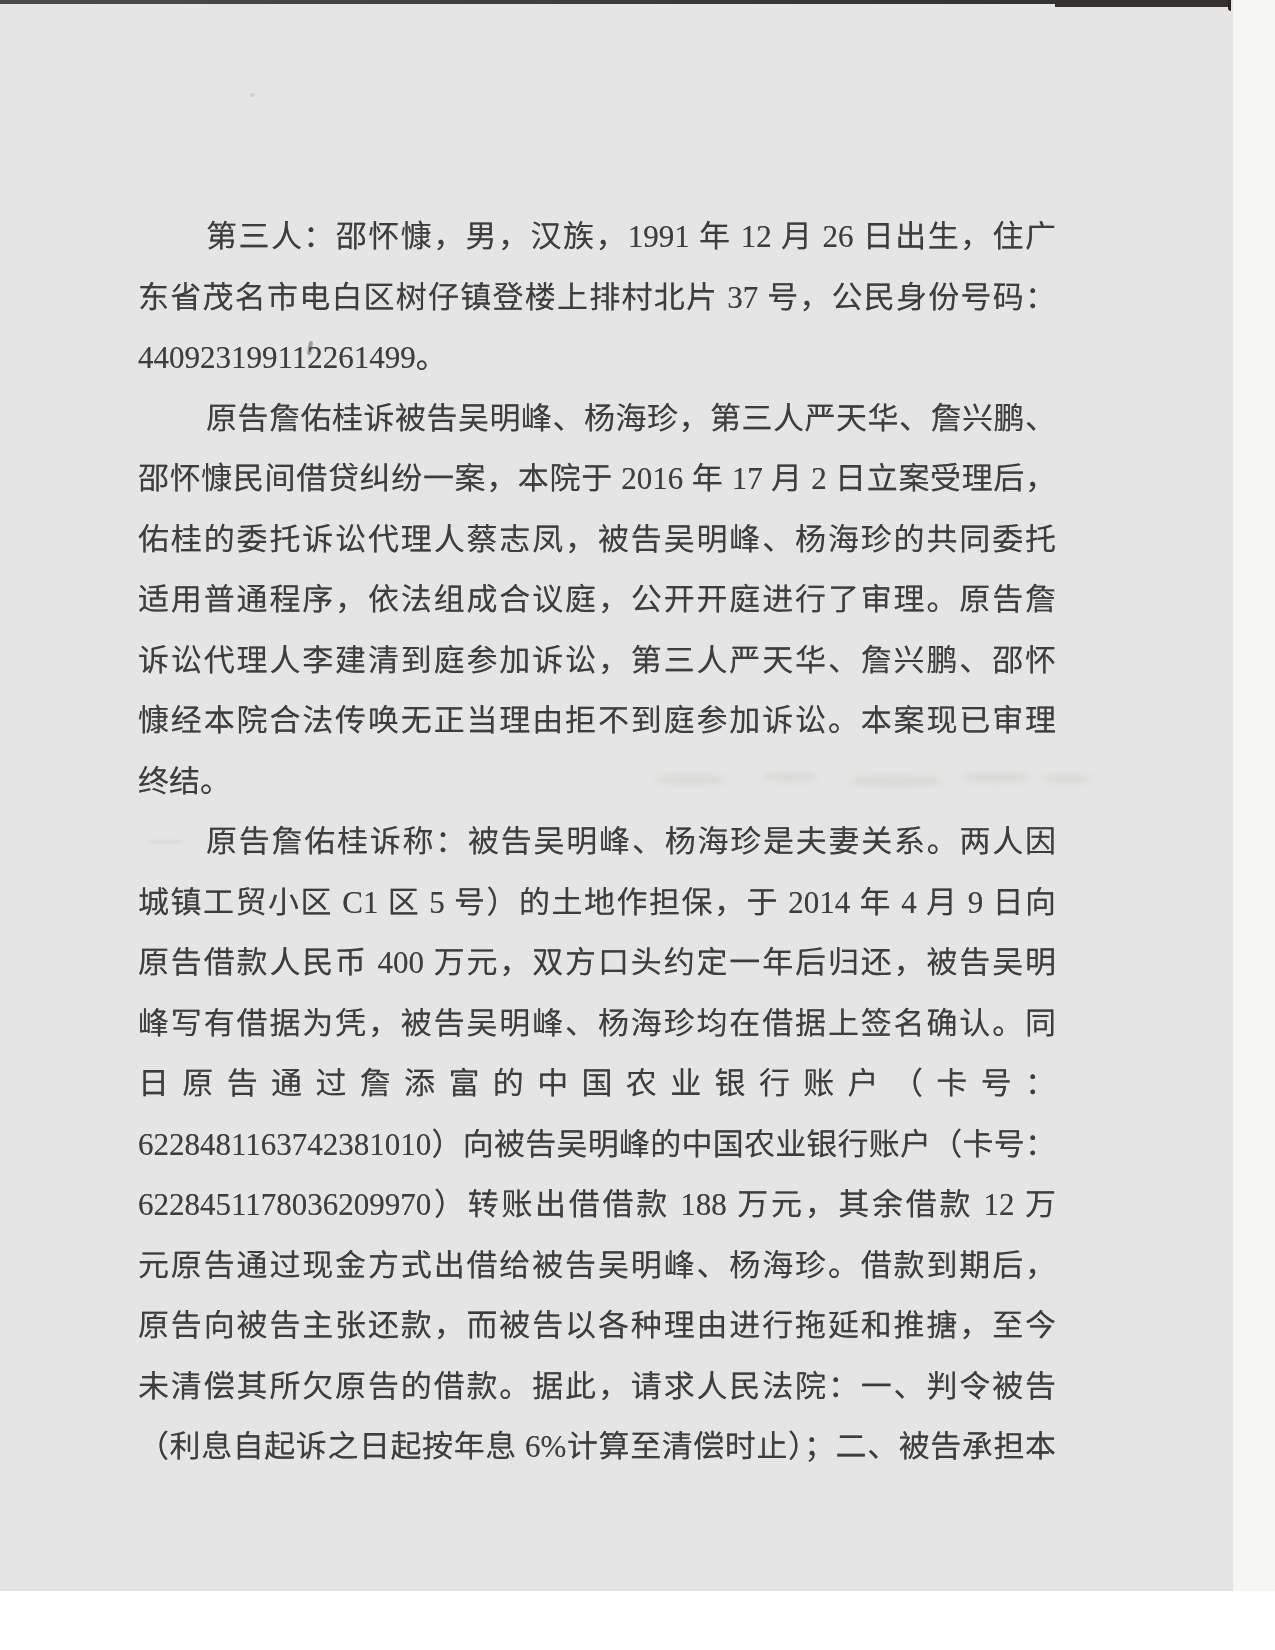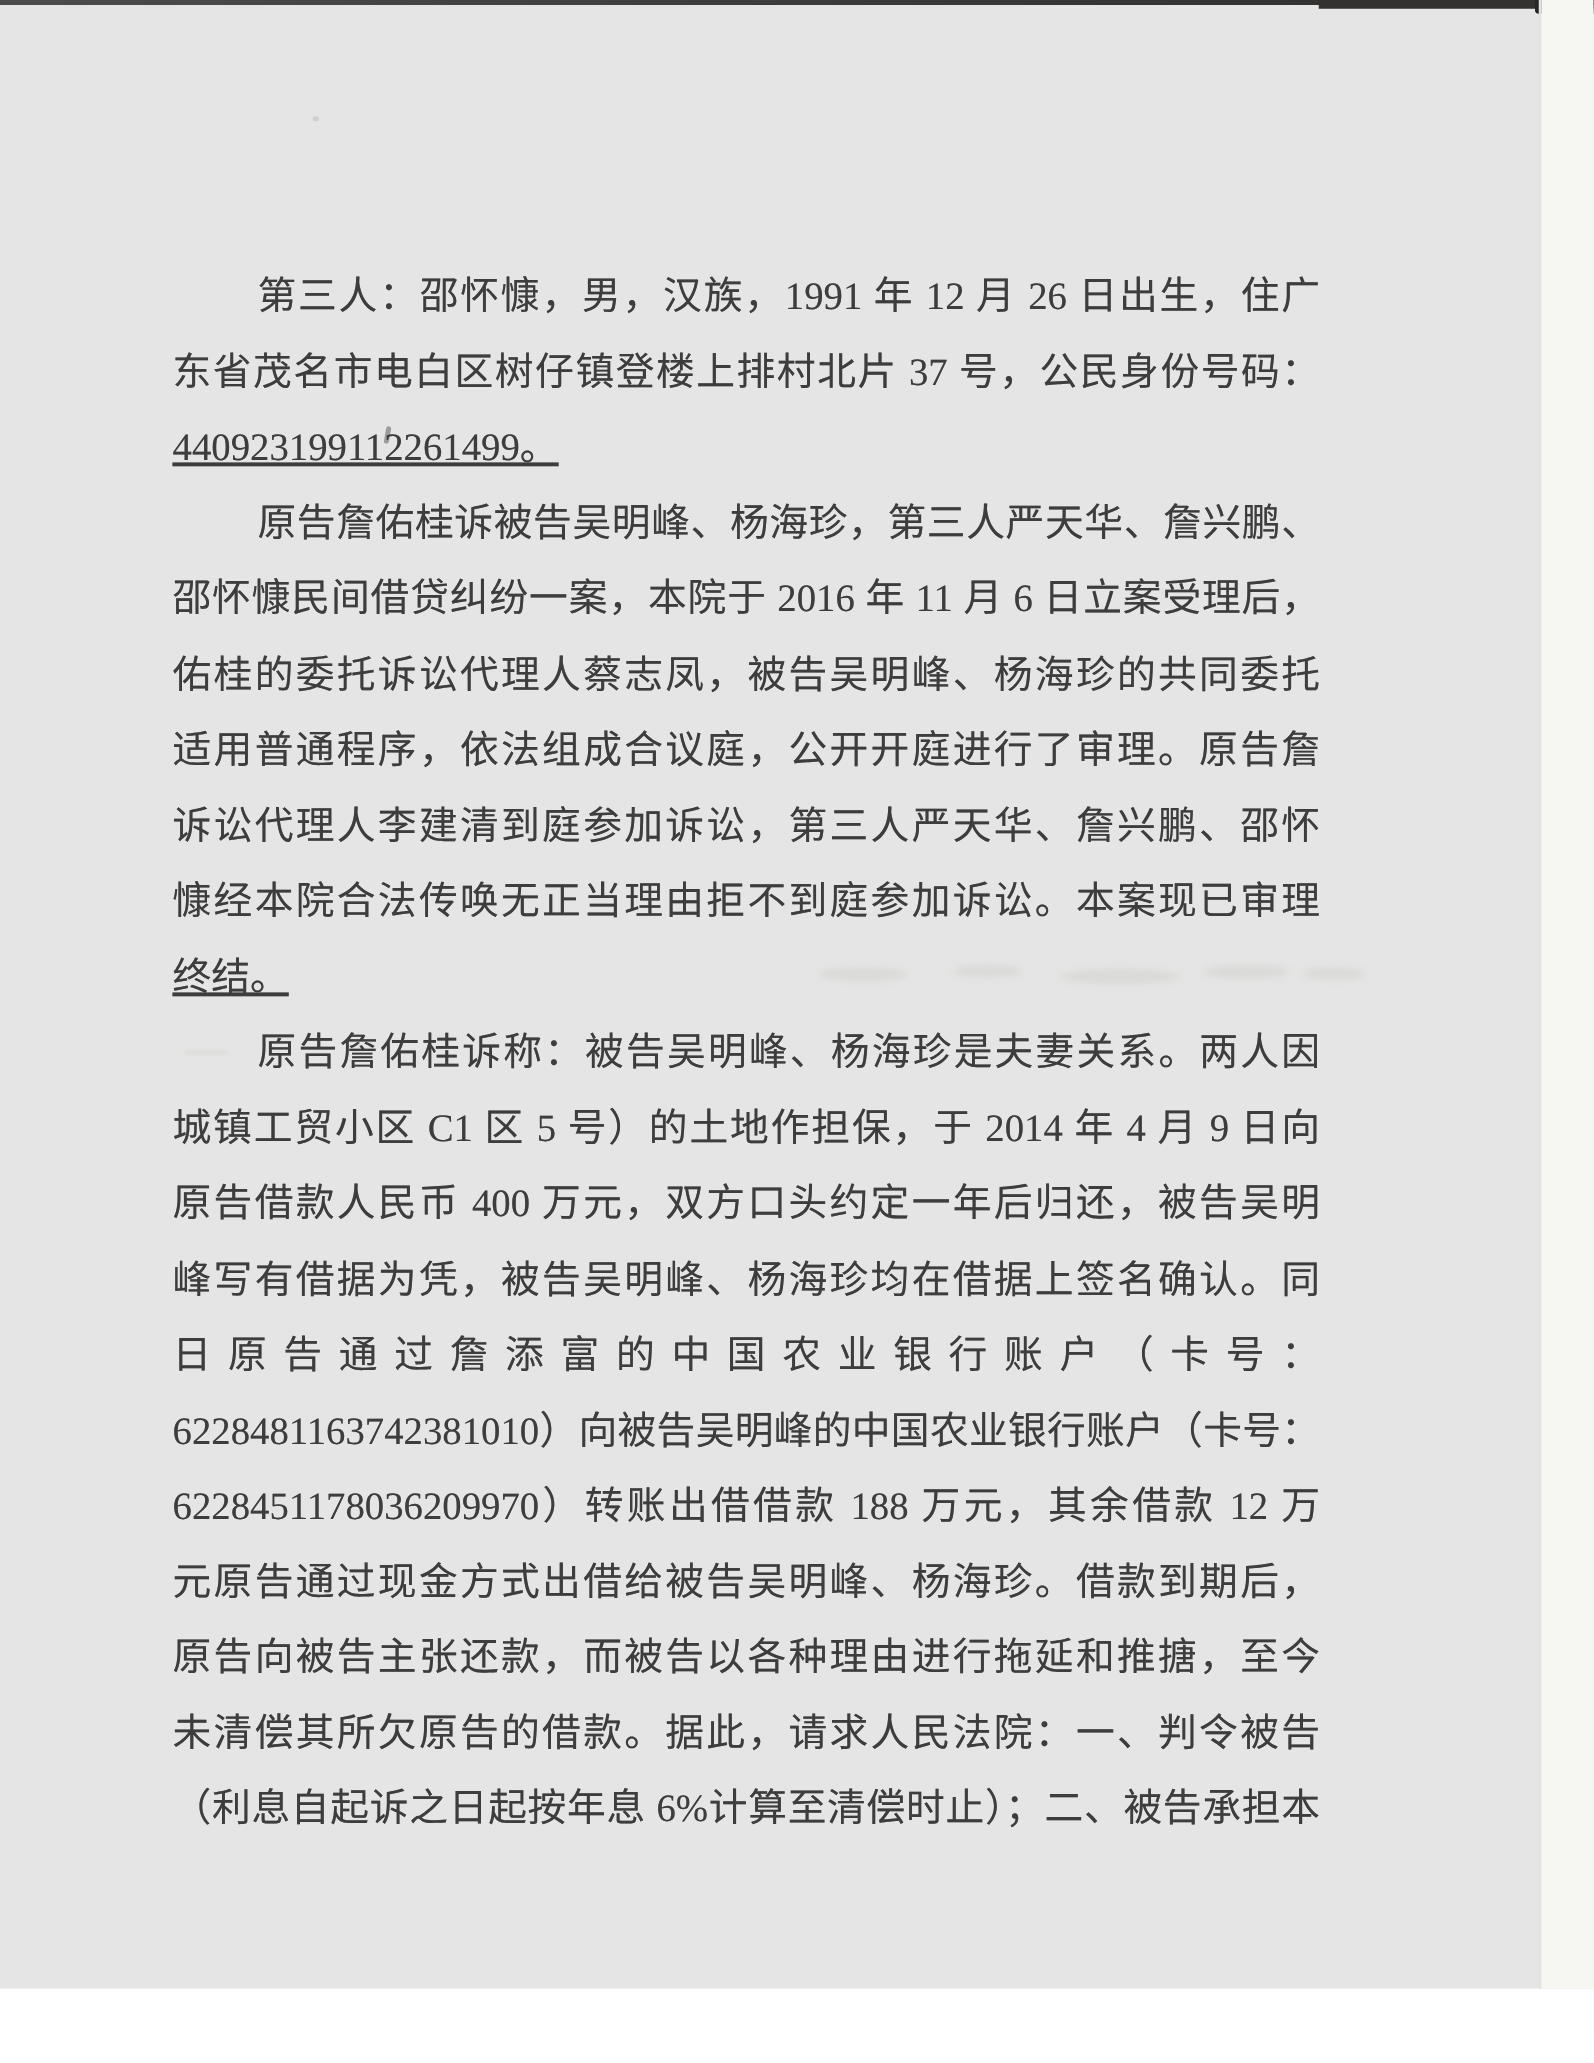--- a/index.html
+++ b/index.html
@@ -29,21 +29,21 @@
   }
   .para { margin: 0; }
   .line {
     text-align: justify;
     text-align-last: justify;
     white-space: normal;
     height: 60.5px;
     overflow: visible;
   }
   .line.indent { text-indent: 68px; }
-  .line.last { text-align-last: left; text-decoration: underline; }
+  .line.last { text-align-last: left; }
 
   
   .page-num {
     position: absolute;
     top: 1614px;
     left: 574px;
     width: 80px;
     text-align: center;
     font-size: 28px;
     line-height: 32px;
@@ -120,21 +120,21 @@
   <div class="artifact speck-dash"></div>
 
   <div class="text-block">
       <div class="para">
         <div class="line indent">第三人：邵怀慷，男，汉族，1991 年 12 月 26 日出生，住广</div>
         <div class="line">东省茂名市电白区树仔镇登楼上排村北片 37 号，公民身份号码：</div>
         <div class="line last">440923199112261499。</div>
       </div>
       <div class="para">
         <div class="line indent">原告詹佑桂诉被告吴明峰、杨海珍，第三人严天华、詹兴鹏、</div>
-        <div class="line">邵怀慷民间借贷纠纷一案，本院于 2016 年 11 月 6 日立案受理后，</div>
+        <div class="line">邵怀慷民间借贷纠纷一案，本院于 2016 年 17 月 2 日立案受理后，</div>
         <div class="line">佑桂的委托诉讼代理人蔡志凤，被告吴明峰、杨海珍的共同委托</div>
         <div class="line">适用普通程序，依法组成合议庭，公开开庭进行了审理。原告詹</div>
         <div class="line">诉讼代理人李建清到庭参加诉讼，第三人严天华、詹兴鹏、邵怀</div>
         <div class="line">慷经本院合法传唤无正当理由拒不到庭参加诉讼。本案现已审理</div>
         <div class="line last">终结。</div>
       </div>
       <div class="para">
         <div class="line indent">原告詹佑桂诉称：被告吴明峰、杨海珍是夫妻关系。两人因</div>
         <div class="line">城镇工贸小区 C1 区 5 号）的土地作担保，于 2014 年 4 月 9 日向</div>
         <div class="line">原告借款人民币 400 万元，双方口头约定一年后归还，被告吴明</div>

